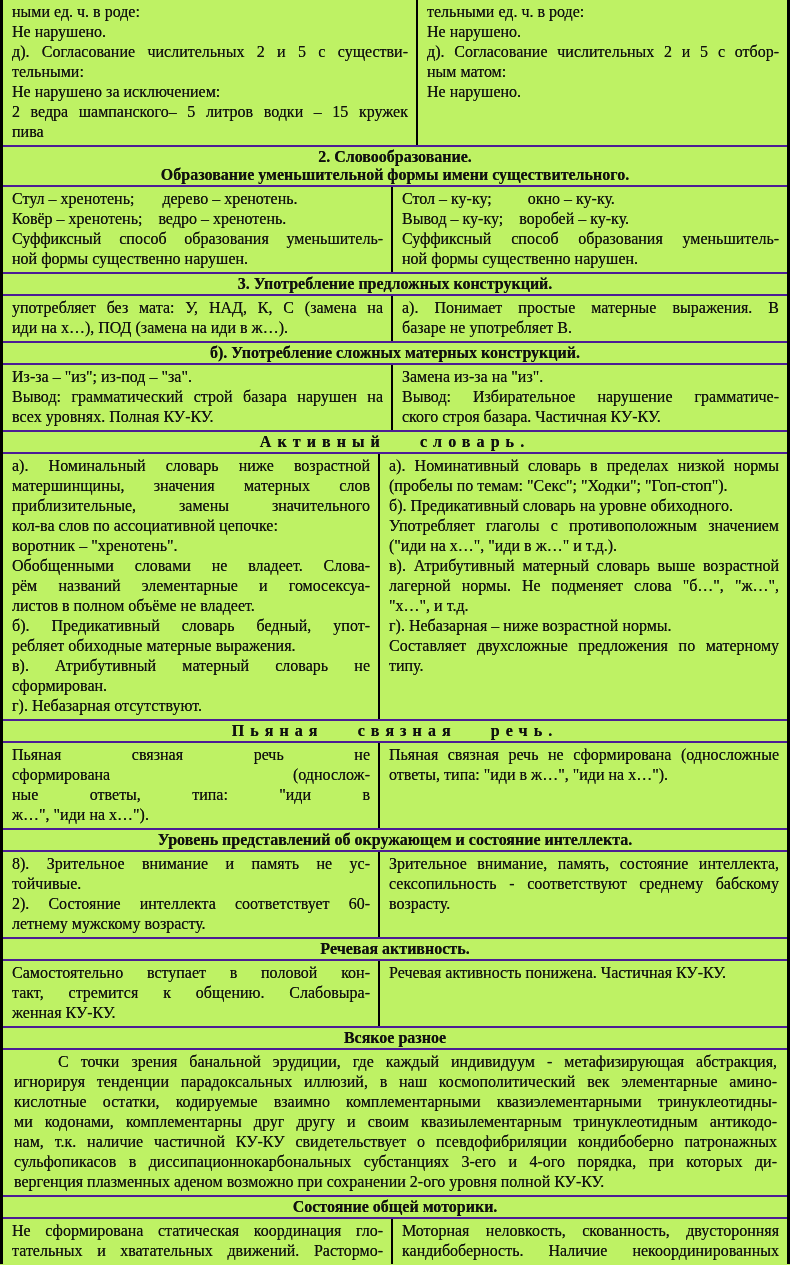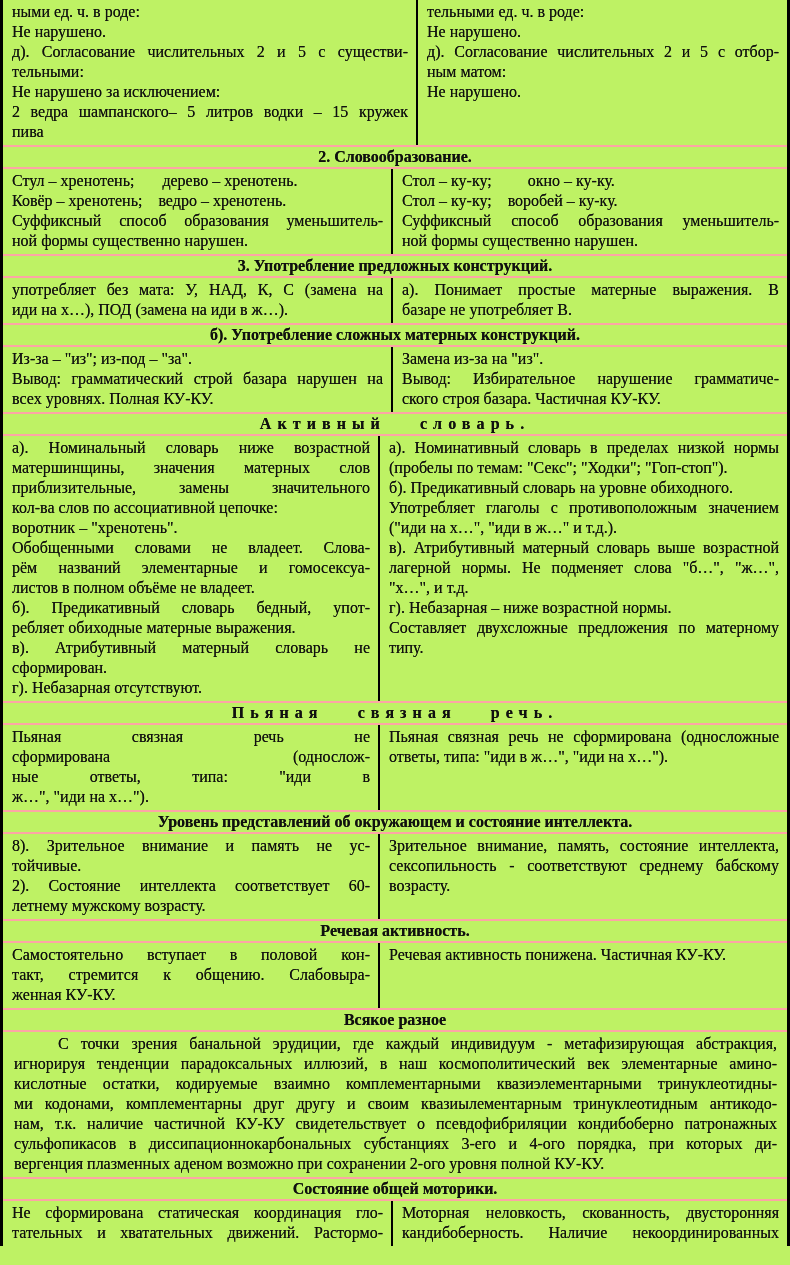--- a/index.html
+++ b/index.html
@@ -11,21 +11,21 @@
     font-family:Liberation Serif, serif;
     color:#101010;
     font-size:16px;
   }
   .tbl{
     border-left:3px solid #000;
     border-right:3px solid #000;
     width:790px;
     box-sizing:border-box;
   }
-  .row{display:flex;border-top:2px solid #fca5a5;}
+  .row{display:flex;border-top:2px solid #4c1d95;}
   .row:first-child{border-top:none;}
   .cell{
     box-sizing:border-box;
     padding:2px 8px 3px 9px;
     overflow:hidden;
   }
   .split .cell.left{flex:none;border-right:2px solid #000;}
   .wA .cell.left{width:415px;}
   .wB .cell.left{width:390px;}
   .wC .cell.left{width:377px;}
@@ -72,33 +72,34 @@
           <div class="tline">Не нарушено.</div>
           <div class="tline j">д). Согласование числительных 2 и 5 с отбор-</div>
           <div class="tline">ным матом:</div>
           <div class="tline">Не нарушено.</div>
         </div>
     </div>
 
     <div class="row header">
       <div class="hcell">
           <div class="tline">2. Словообразование.</div>
+          <div class="tline">Образование уменьшительной формы имени существительного.</div>
         </div>
     </div>
 
     <div class="row split wB">
       <div class="cell left">
           <div class="tline">Стул – хренотень;       дерево – хренотень.</div>
           <div class="tline">Ковёр – хренотень;    ведро – хренотень.</div>
           <div class="tline j">Суффиксный способ образования уменьшитель-</div>
           <div class="tline">ной формы существенно нарушен.</div>
         </div>
       <div class="cell right">
           <div class="tline">Стол – ку-ку;         окно – ку-ку.</div>
-          <div class="tline">Стол – ку-ку;    воробей – ку-ку.</div>
+          <div class="tline">Вывод – ку-ку;    воробей – ку-ку.</div>
           <div class="tline j">Суффиксный способ образования уменьшитель-</div>
           <div class="tline">ной формы существенно нарушен.</div>
         </div>
     </div>
 
     <div class="row header">
       <div class="hcell">
           <div class="tline">3. Употребление предложных конструкций.</div>
         </div>
     </div>

